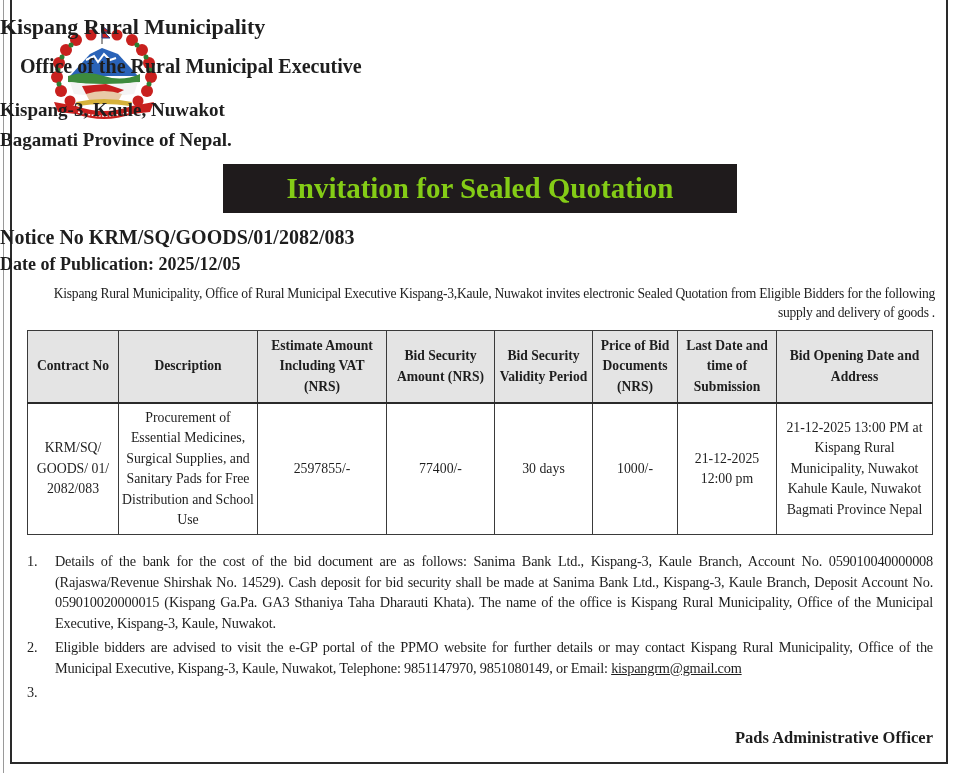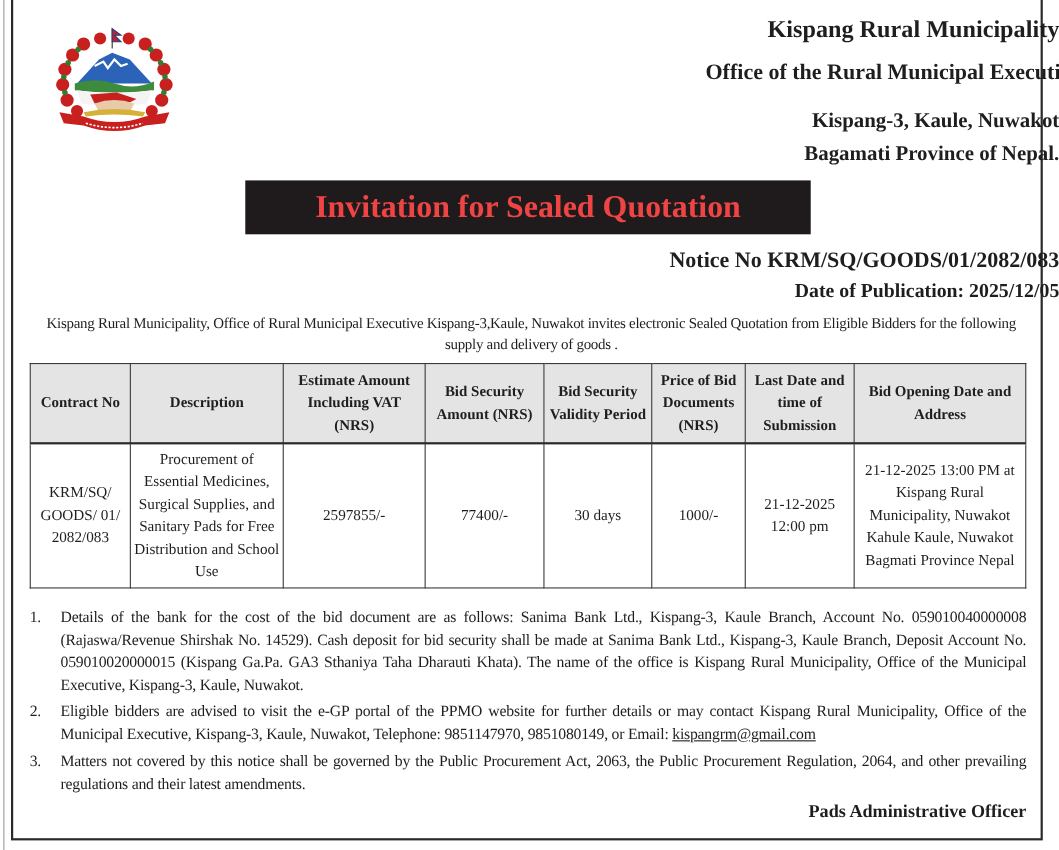--- a/index.html
+++ b/index.html
@@ -2,32 +2,32 @@
 <html><head>
 <meta charset="utf-8">
 <style>
   html, body { margin: 0; padding: 0; background: #ffffff; }
   body { width: 963px; height: 773px; position: relative; overflow: hidden;
          font-family: "Liberation Serif", "DejaVu Serif", serif; color: #1e1e1e; }
   .outer-line { position: absolute; left: 3px; top: 0; width: 1px; height: 773px; background: #9a9a9a; }
   .frame { position: absolute; left: 10px; top: -2px; width: 938px; height: 766px;
            border: 2px solid #2a2a2a; box-sizing: border-box; background: #fff; }
   .emblem { position: absolute; left: 46px; top: 24px; width: 116px; height: 100px; }
-  .hdr { position: absolute; left: 0; width: 963px; text-align: right; font-weight: bold; }
+  .hdr { position: absolute; left: 0; width: 963px; text-align: left; font-weight: bold; }
   .h1 { top: 14px; font-size: 22px; }
   .h2 { top: 55px; font-size: 20px; margin-left: 20px; }
   .h3 { top: 99px; font-size: 19px; }
   .h4 { top: 129px; font-size: 19px; }
   .banner { position: absolute; left: 223px; top: 164px; width: 514px; height: 49px;
-            background: #1f1b1c; color: #ef4444; font-weight: bold; font-size: 29px;
+            background: #1f1b1c; color: #84cc16; font-weight: bold; font-size: 29px;
             display: flex; align-items: center; justify-content: center; }
   .notice { top: 226px; font-size: 20px; }
   .pubdate { top: 254px; font-size: 18px; }
   .intro { position: absolute; left: 31px; top: 284px; width: 904px; font-size: 13.6px;
-           line-height: 19px; letter-spacing: -0.25px; text-align: center; }
+           line-height: 19px; letter-spacing: -0.25px; text-align: right; }
   table.bids { position: absolute; left: 27px; top: 330px; width: 905px;
                border-collapse: collapse; table-layout: fixed; font-size: 14px; }
   table.bids th, table.bids td { border: 1px solid #3a3a3a; text-align: center; vertical-align: middle;
                padding: 2px 3px; line-height: 20.5px; }
   table.bids th { background: #e4e4e4; font-weight: bold; height: 67px; font-size: 13.6px; }
   table.bids thead tr { border-bottom: 2px solid #2a2a2a; }
   table.bids td { height: 126px; font-size: 13.8px; }
   ol.notes { position: absolute; left: 27px; top: 551px; width: 906px; margin: 0; padding: 0;
              list-style: none; font-size: 14.3px; line-height: 20.5px; letter-spacing: -0.2px; }
   ol.notes li { position: relative; padding-left: 28px; text-align: justify; margin-bottom: 4px; }
@@ -143,17 +143,16 @@
   <li>
     <span class="num">1.</span>
     <span>Details of the bank for the cost of the bid document are as follows: Sanima Bank Ltd., Kispang-3, Kaule Branch, Account No. 059010040000008 (Rajaswa/Revenue Shirshak No. 14529). Cash deposit for bid security shall be made at Sanima Bank Ltd., Kispang-3, Kaule Branch, Deposit Account No. 059010020000015 (Kispang Ga.Pa. GA3 Sthaniya Taha Dharauti Khata). The name of the office is Kispang Rural Municipality, Office of the Municipal Executive, Kispang-3, Kaule, Nuwakot.</span>
   </li>
   <li>
     <span class="num">2.</span>
     <span>Eligible bidders are advised to visit the e-GP portal of the PPMO website for further details or may contact Kispang Rural Municipality, Office of the Municipal Executive, Kispang-3, Kaule, Nuwakot, Telephone: 9851147970, 9851080149, or Email: </span><span class="email">kispangrm@gmail.com</span>
   </li>
   <li>
     <span class="num">3.</span>
-    <span>Matters not covered by this notice shall be governed by the Public Procurement Act, 2063, the Public Procurement Regulation, 2064, and other prevailing regulations and their latest amendments.</span>
   </li>
 </ol>
 
 <div class="sig">Pads Administrative Officer</div>
 
 </body></html>

